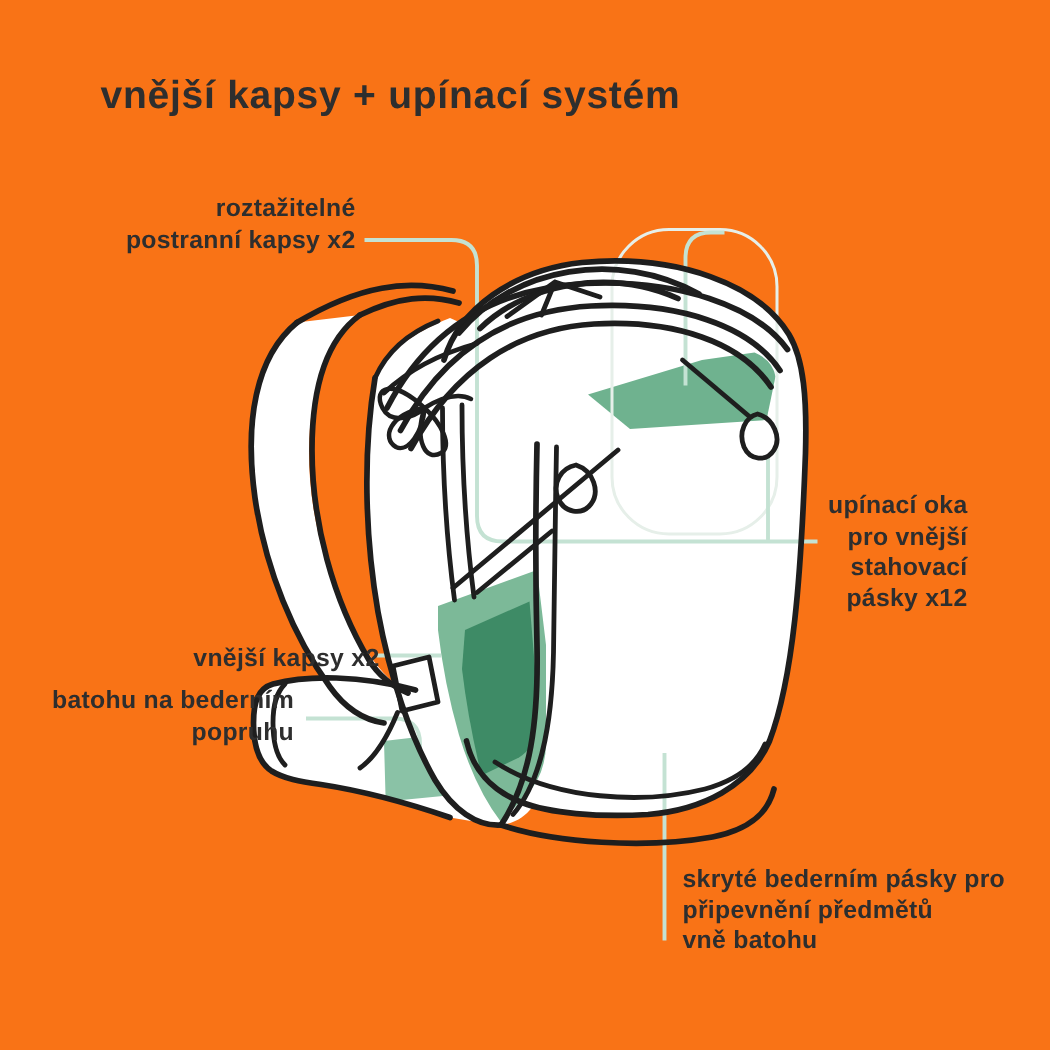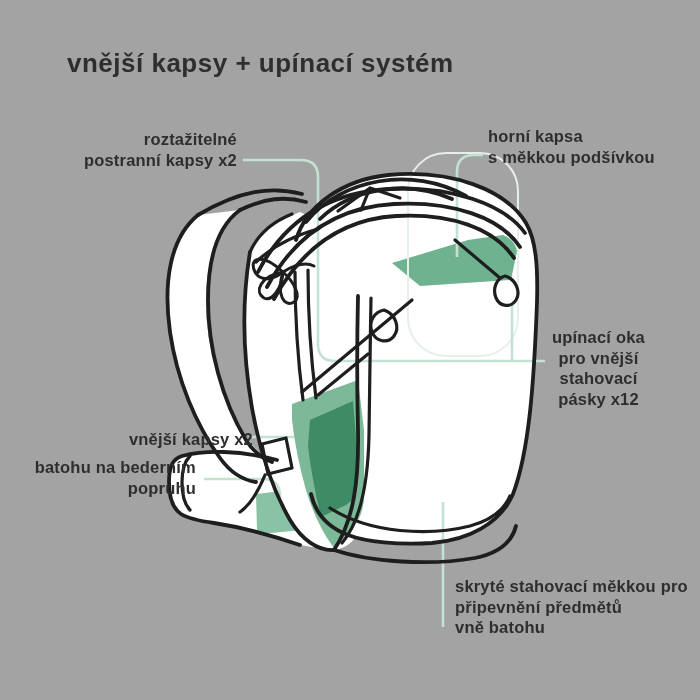--- a/index.html
+++ b/index.html
@@ -1,37 +1,37 @@
 <!DOCTYPE html>
 <html><head>
 <meta charset="utf-8">
 <style>
   html,body{margin:0;padding:0;background:#fff;}
   #canvas{
     position:relative;
     width:700px;height:700px;
-    background:#a3a3a3;
+    background:#f97316;
     font-family:"Liberation Sans",sans-serif;
     overflow:hidden;
   }
   #art{position:absolute;left:0;top:0;width:700px;height:700px;}
   .title{
     position:absolute;
     font-size:26px;font-weight:700;letter-spacing:.5px;
     color:#2e2e2e;white-space:pre-line;
   }
   .label{
     position:absolute;
     font-size:16.5px;font-weight:700;letter-spacing:.2px;
     line-height:1.25;color:#2e2e2e;white-space:pre-line;
   }
   .t-title{left:67px;top:48px;}
   .l-side{right:463px;top:129px;text-align:right;margin-left:36px;}
   .l-top{left:488px;top:126px;text-align:left;}
-  .l-loops{left:552px;top:327px;text-align:center;}
+  .l-loops{left:552px;top:327px;text-align:right;}
   .l-hidden{right:447px;top:429px;text-align:right;}
   .l-hip{right:504px;top:457px;text-align:right;}
   .l-straps{left:455px;top:576px;text-align:left;}
 </style>
 </head>
 <body>
 
 <div id="canvas">
 
   <svg id="art" viewBox="0 0 700 700" xmlns="http://www.w3.org/2000/svg">
@@ -128,29 +128,27 @@
 
       <path stroke-width="3.2" d="M262,444 L286,438 L292,468 L268,474 Z M265,475 C258,492 250,505 240,512"></path>
     </g>
   </svg>
 
   <div class="title t-title">vnější kapsy + upínací systém</div>
 
   <div class="label l-side">roztažitelné
 postranní kapsy x2</div>
 
-  <div class="label l-top">horní kapsa
-s měkkou podšívkou</div>
 
   <div class="label l-loops">upínací oka
 pro vnější
 stahovací
 pásky x12</div>
 
   <div class="label l-hidden">vnější kapsy x2</div>
 
   <div class="label l-hip">batohu na bederním
 popruhu</div>
 
-  <div class="label l-straps">skryté stahovací měkkou pro
+  <div class="label l-straps">skryté bederním pásky pro
 připevnění předmětů
 vně batohu</div>
 </div>
 
 </body></html>

